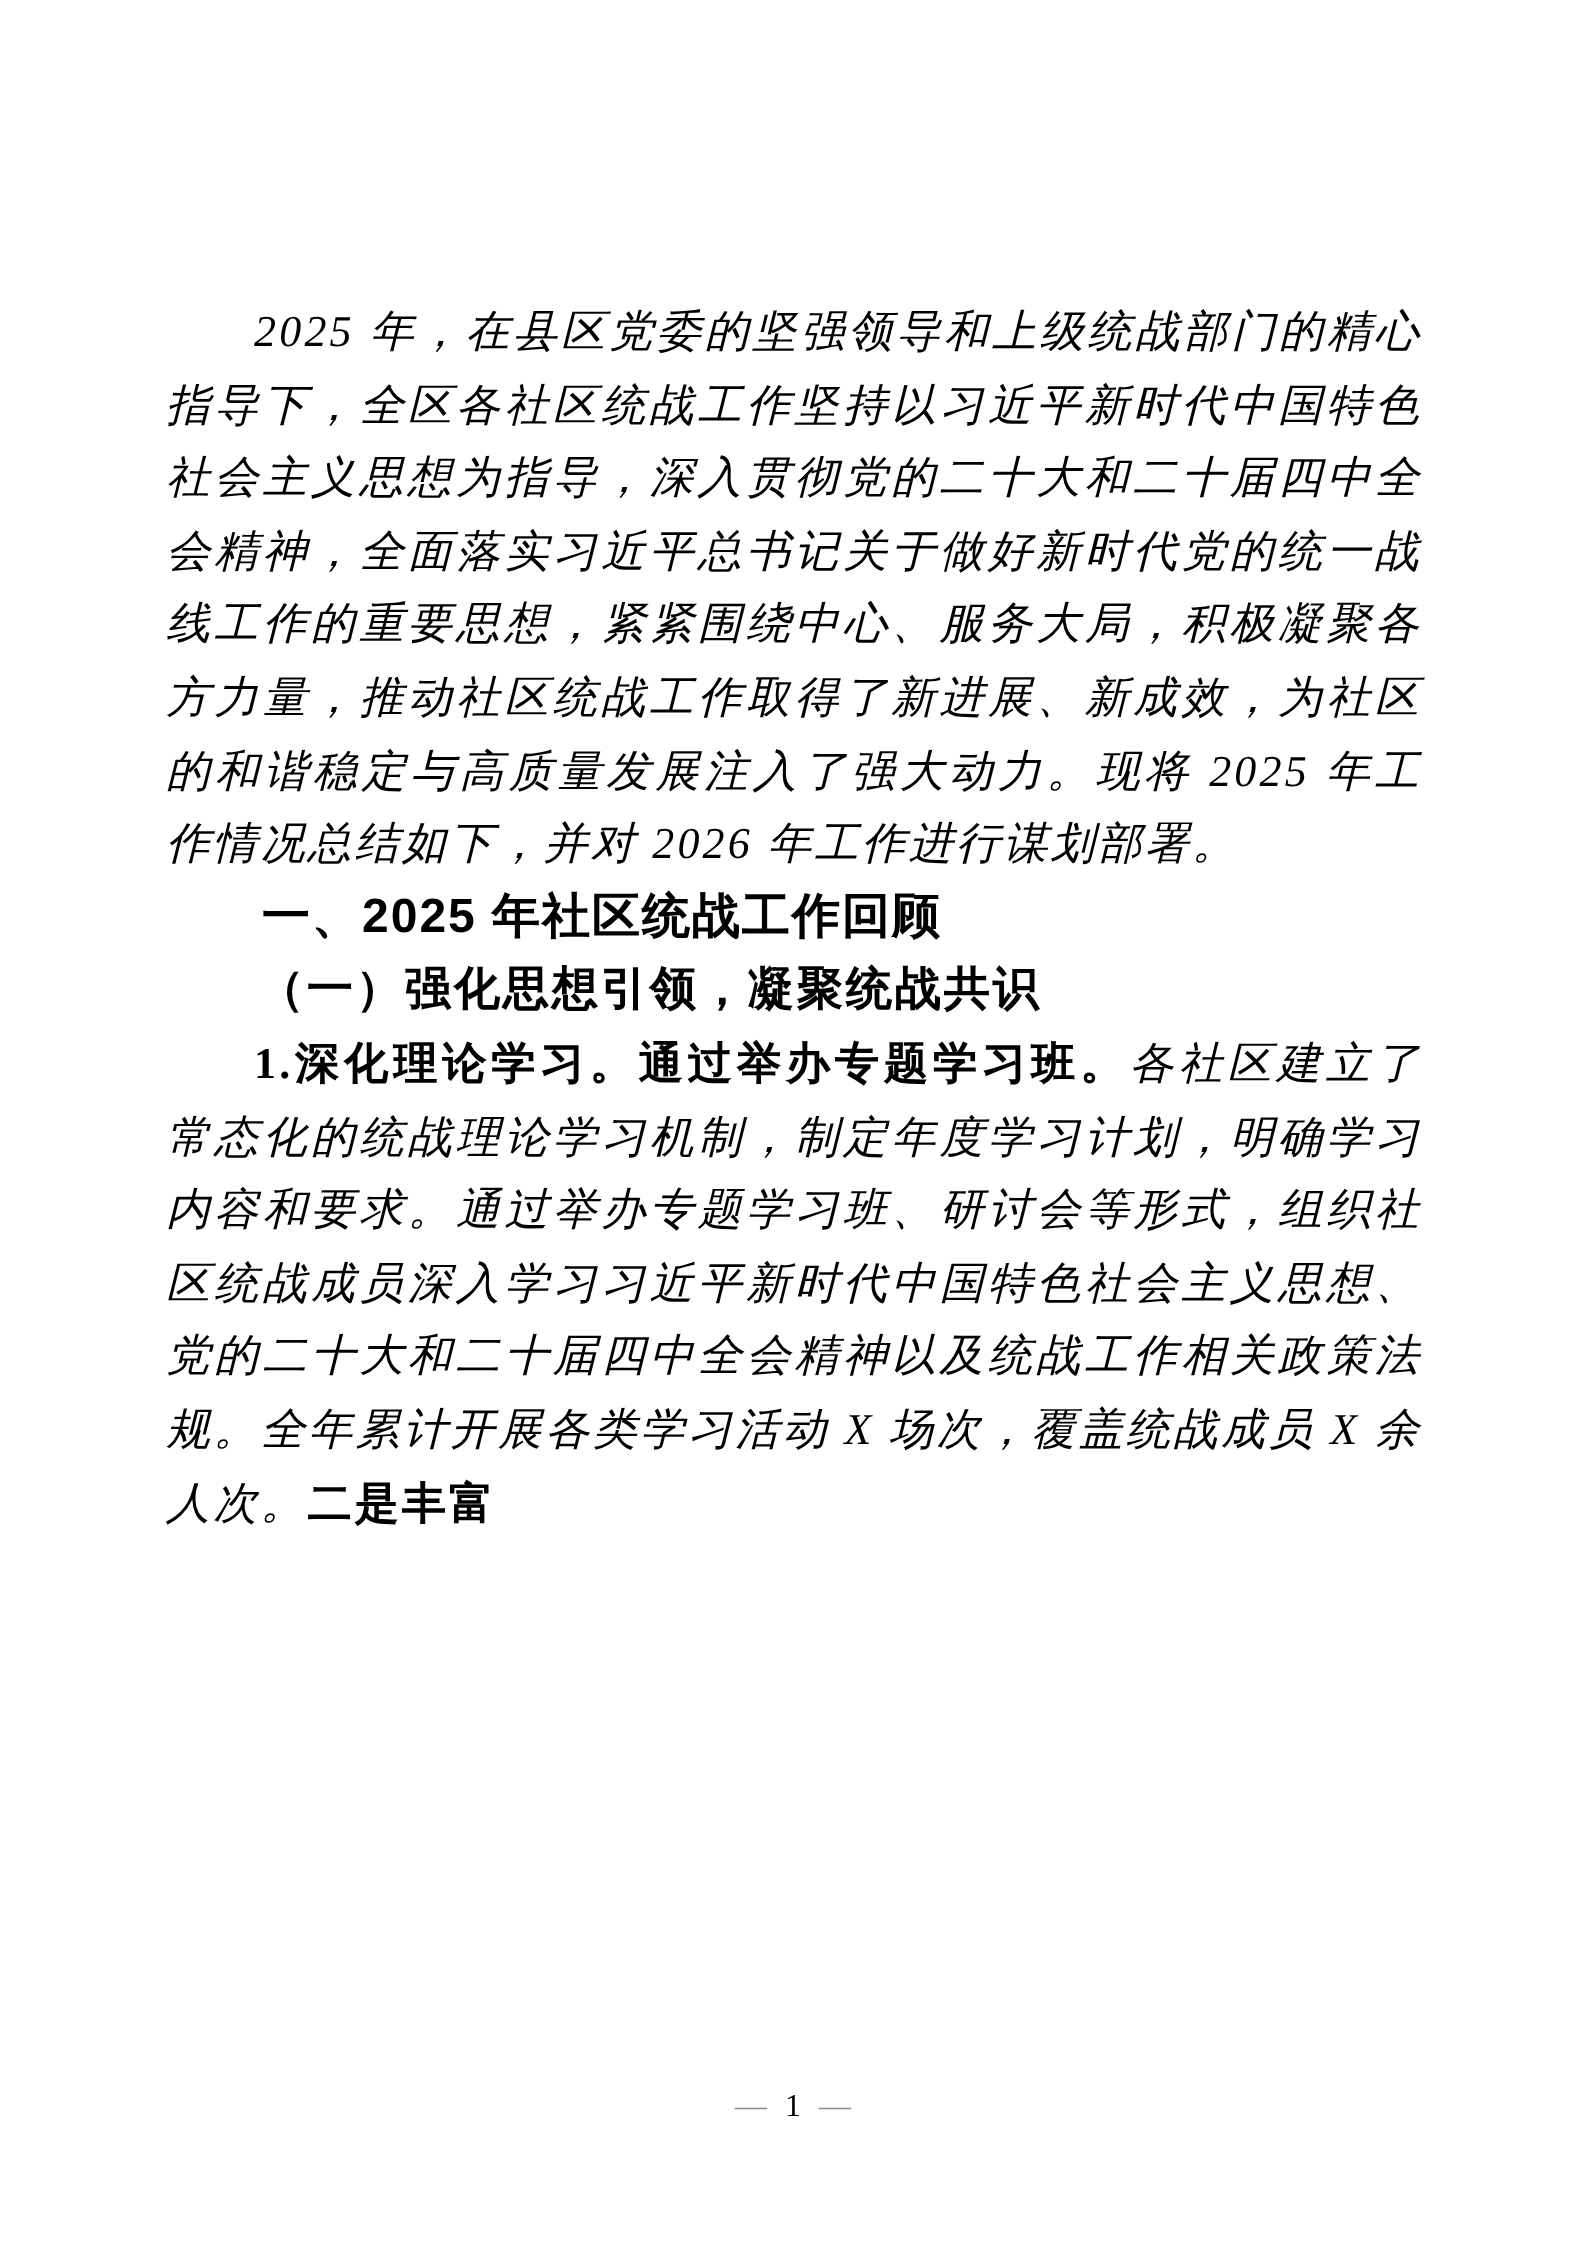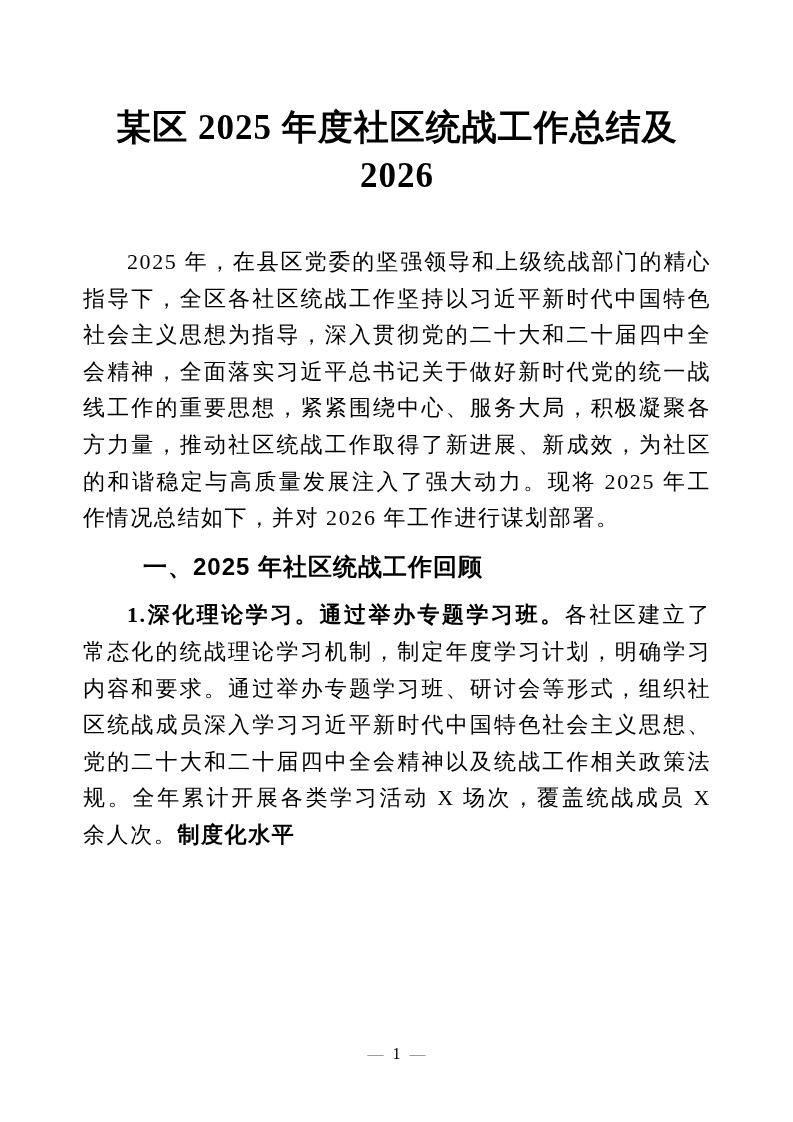--- a/index.html
+++ b/index.html
@@ -14,46 +14,46 @@
     letter-spacing:1px;margin:0 0 44px 0;
   }
   .doc-title .title-line{display:block;}
   .para{
     font-size:22px;line-height:36.6px;letter-spacing:1.6px;
     text-align:justify;text-indent:2em;margin:0;
   }
   .h1{
     font-family:"Liberation Sans","DejaVu Sans",sans-serif;
     font-weight:bold;font-size:24px;line-height:36.6px;
-    text-indent:2em;margin:12px;letter-spacing:1px;
+    text-indent:2em;margin:0;letter-spacing:1px;
   }
   .h2{
     font-weight:bold;font-size:23px;line-height:36.6px;
     text-indent:2em;margin:0;letter-spacing:1.5px;
   }
-  .seg-normal{font-weight:normal;}
+  .seg-normal{font-weight:normal;font-style:italic;}
   .seg-bold{font-weight:bold;}
   .seg-kai{font-weight:bold;}
   .footer{
     position:absolute;left:0;right:0;bottom:58px;
     text-align:center;font-size:16px;line-height:20px;
   }
   .footer .dash{color:#8c8c8c;margin:0 9px;}
   .footer .page-num{color:#000;}
 </style>
 </head>
 <body>
 
 <div class="page">
   <div class="content">
     <h1 class="doc-title">
-      <span class="title-line">某区 2025 年度社区统战工作总结及 2026</span>
     </h1>
     <div>
         <p class="para"><span class="seg-normal">2025 年，在县区党委的坚强领导和上级统战部门的精心指导下，全区各社区统战工作坚持以习近平新时代中国特色社会主义思想为指导，深入贯彻党的二十大和二十届四中全会精神，全面落实习近平总书记关于做好新时代党的统一战线工作的重要思想，紧紧围绕中心、服务大局，积极凝聚各方力量，推动社区统战工作取得了新进展、新成效，为社区的和谐稳定与高质量发展注入了强大动力。现将 2025 年工作情况总结如下，并对 2026 年工作进行谋划部署。</span></p>
         <div class="h1">一、2025 年社区统战工作回顾</div>
-        <p class="para"><span class="seg-kai">1.深化理论学习。</span><span class="seg-bold">通过举办专题学习班。</span><span class="seg-normal">各社区建立了常态化的统战理论学习机制，制定年度学习计划，明确学习内容和要求。通过举办专题学习班、研讨会等形式，组织社区统战成员深入学习习近平新时代中国特色社会主义思想、党的二十大和二十届四中全会精神以及统战工作相关政策法规。全年累计开展各类学习活动 X 场次，覆盖统战成员 X 余人次。</span><span class="seg-bold">制度化水平</span></p>
+        <div class="h2">（一）强化思想引领，凝聚统战共识</div>
+        <p class="para"><span class="seg-kai">1.深化理论学习。</span><span class="seg-bold">通过举办专题学习班。</span><span class="seg-normal">各社区建立了常态化的统战理论学习机制，制定年度学习计划，明确学习内容和要求。通过举办专题学习班、研讨会等形式，组织社区统战成员深入学习习近平新时代中国特色社会主义思想、党的二十大和二十届四中全会精神以及统战工作相关政策法规。全年累计开展各类学习活动 X 场次，覆盖统战成员 X 余人次。</span><span class="seg-bold">二是丰富</span></p>
       </div>
   </div>
   <div class="footer">
     <span class="dash">—</span><span class="page-num">1</span><span class="dash">—</span>
   </div>
 </div>
 
 </body></html>

